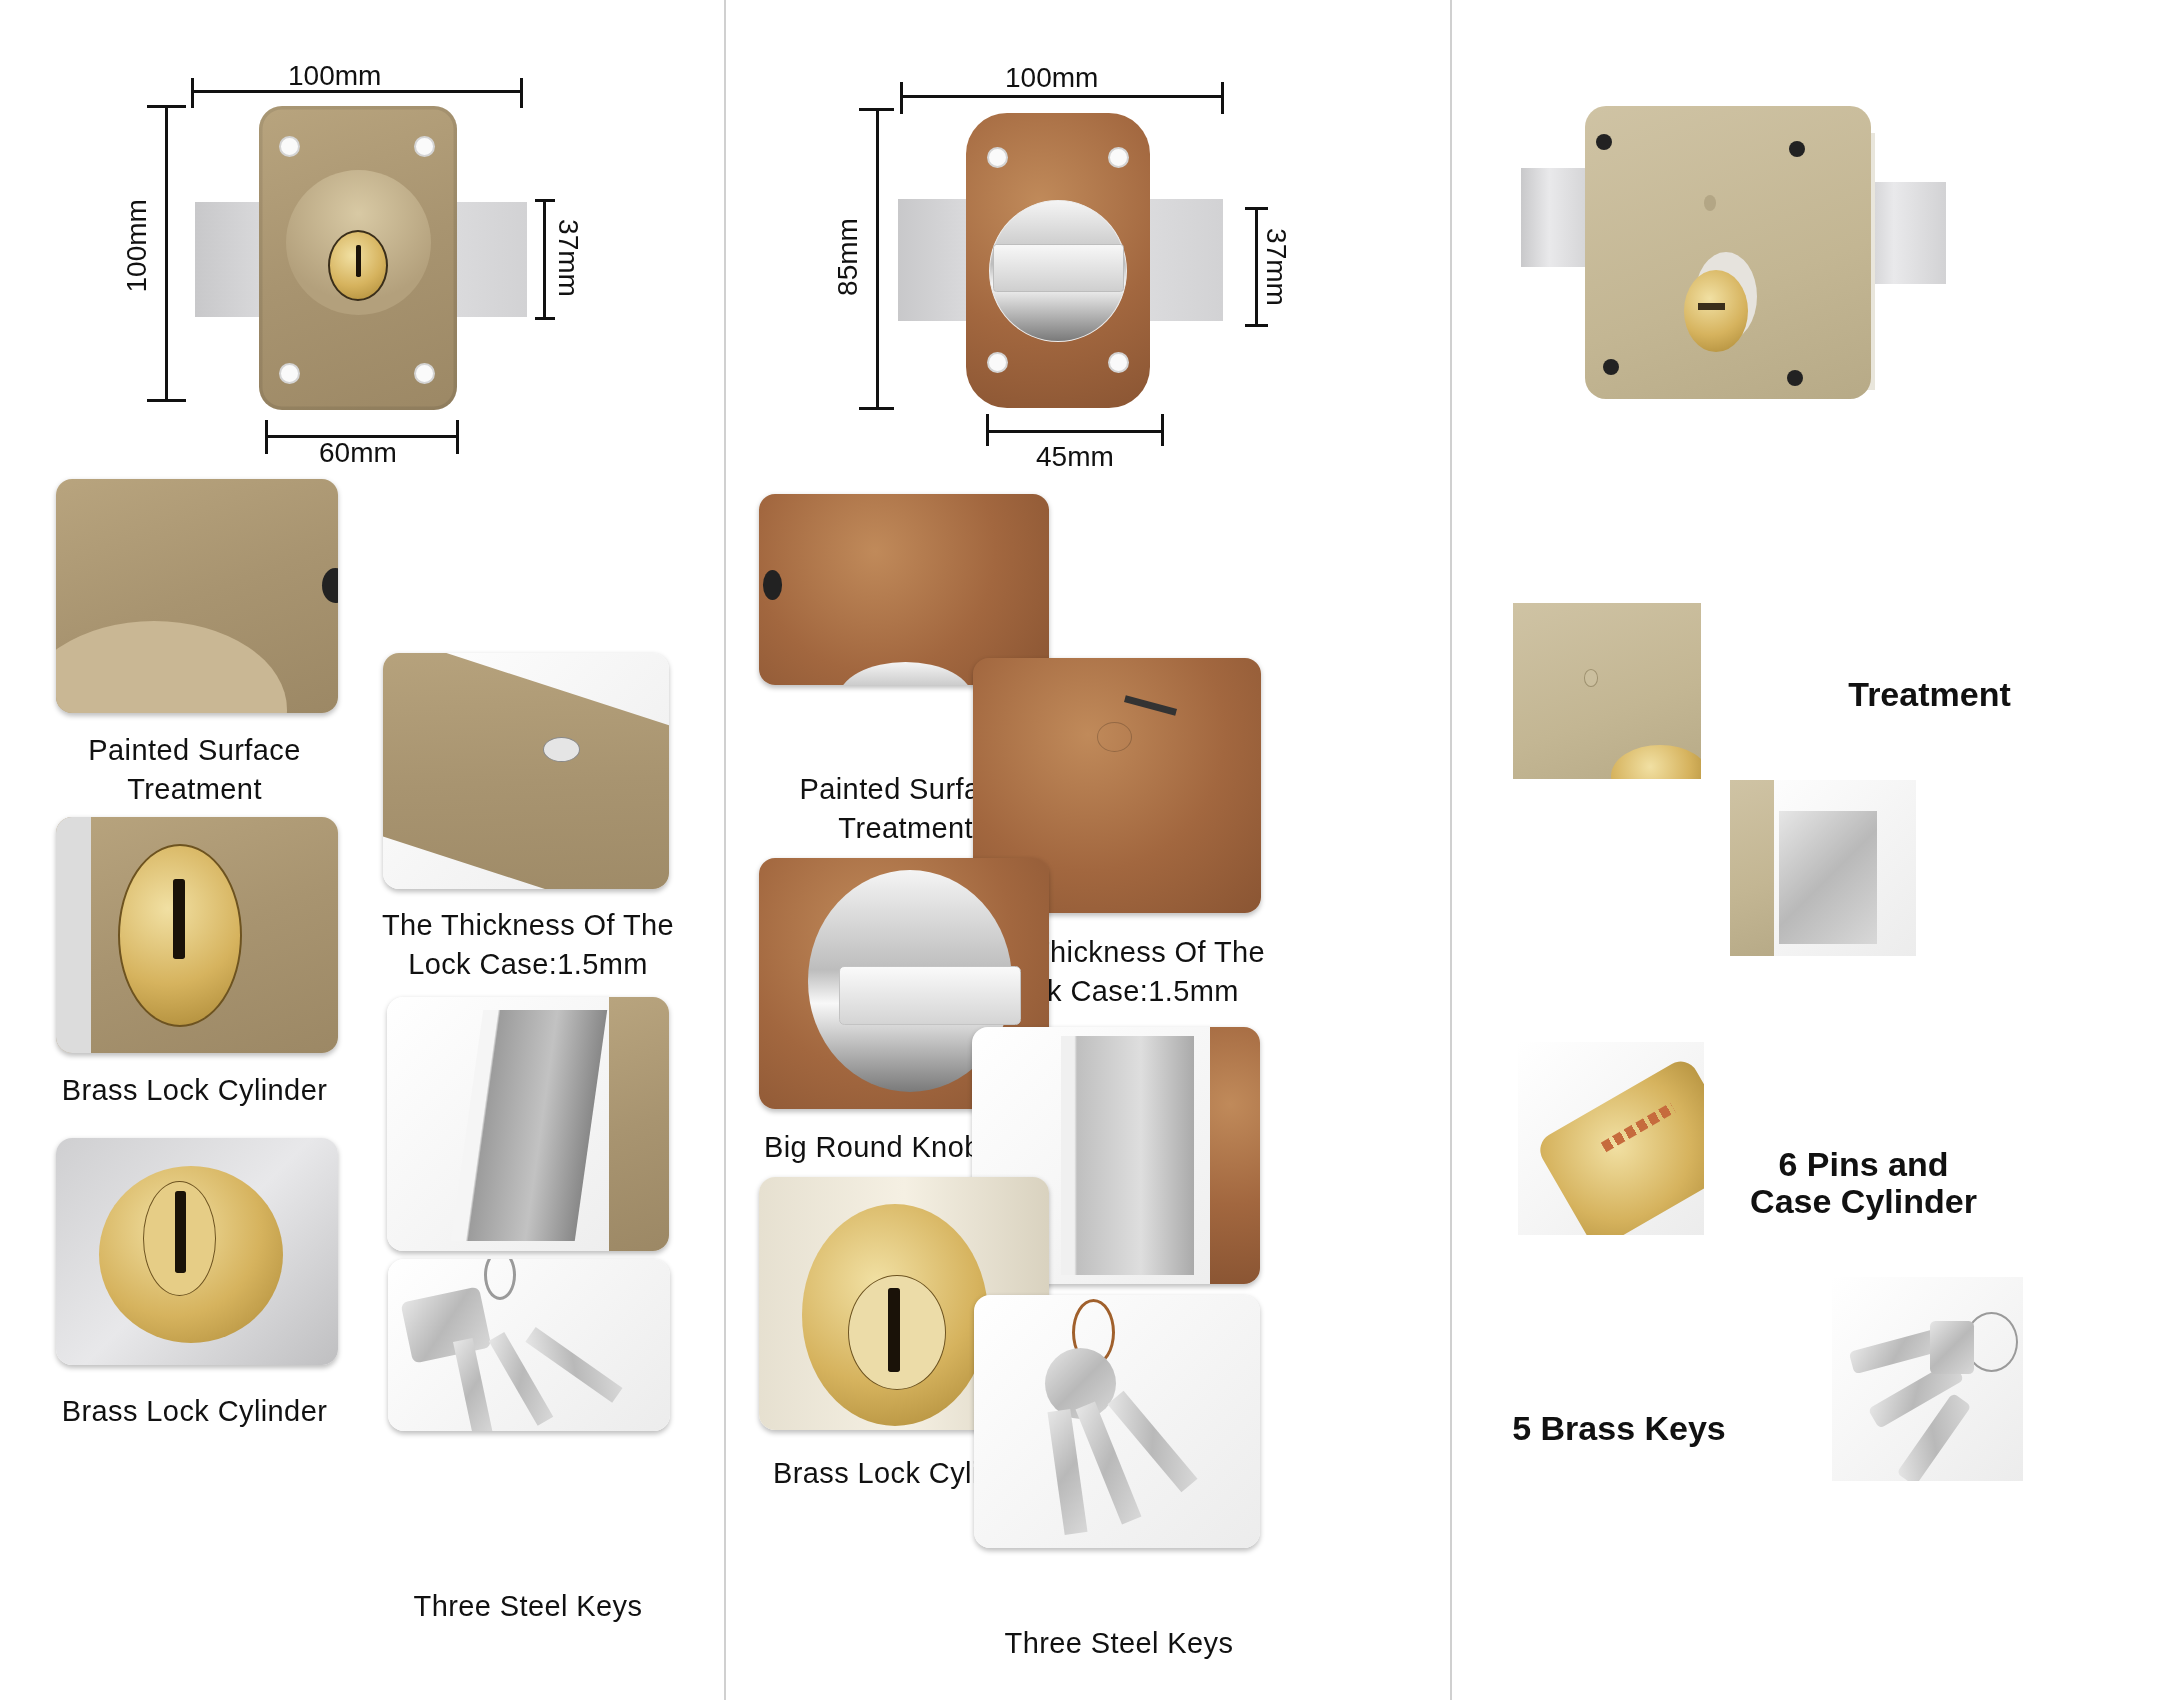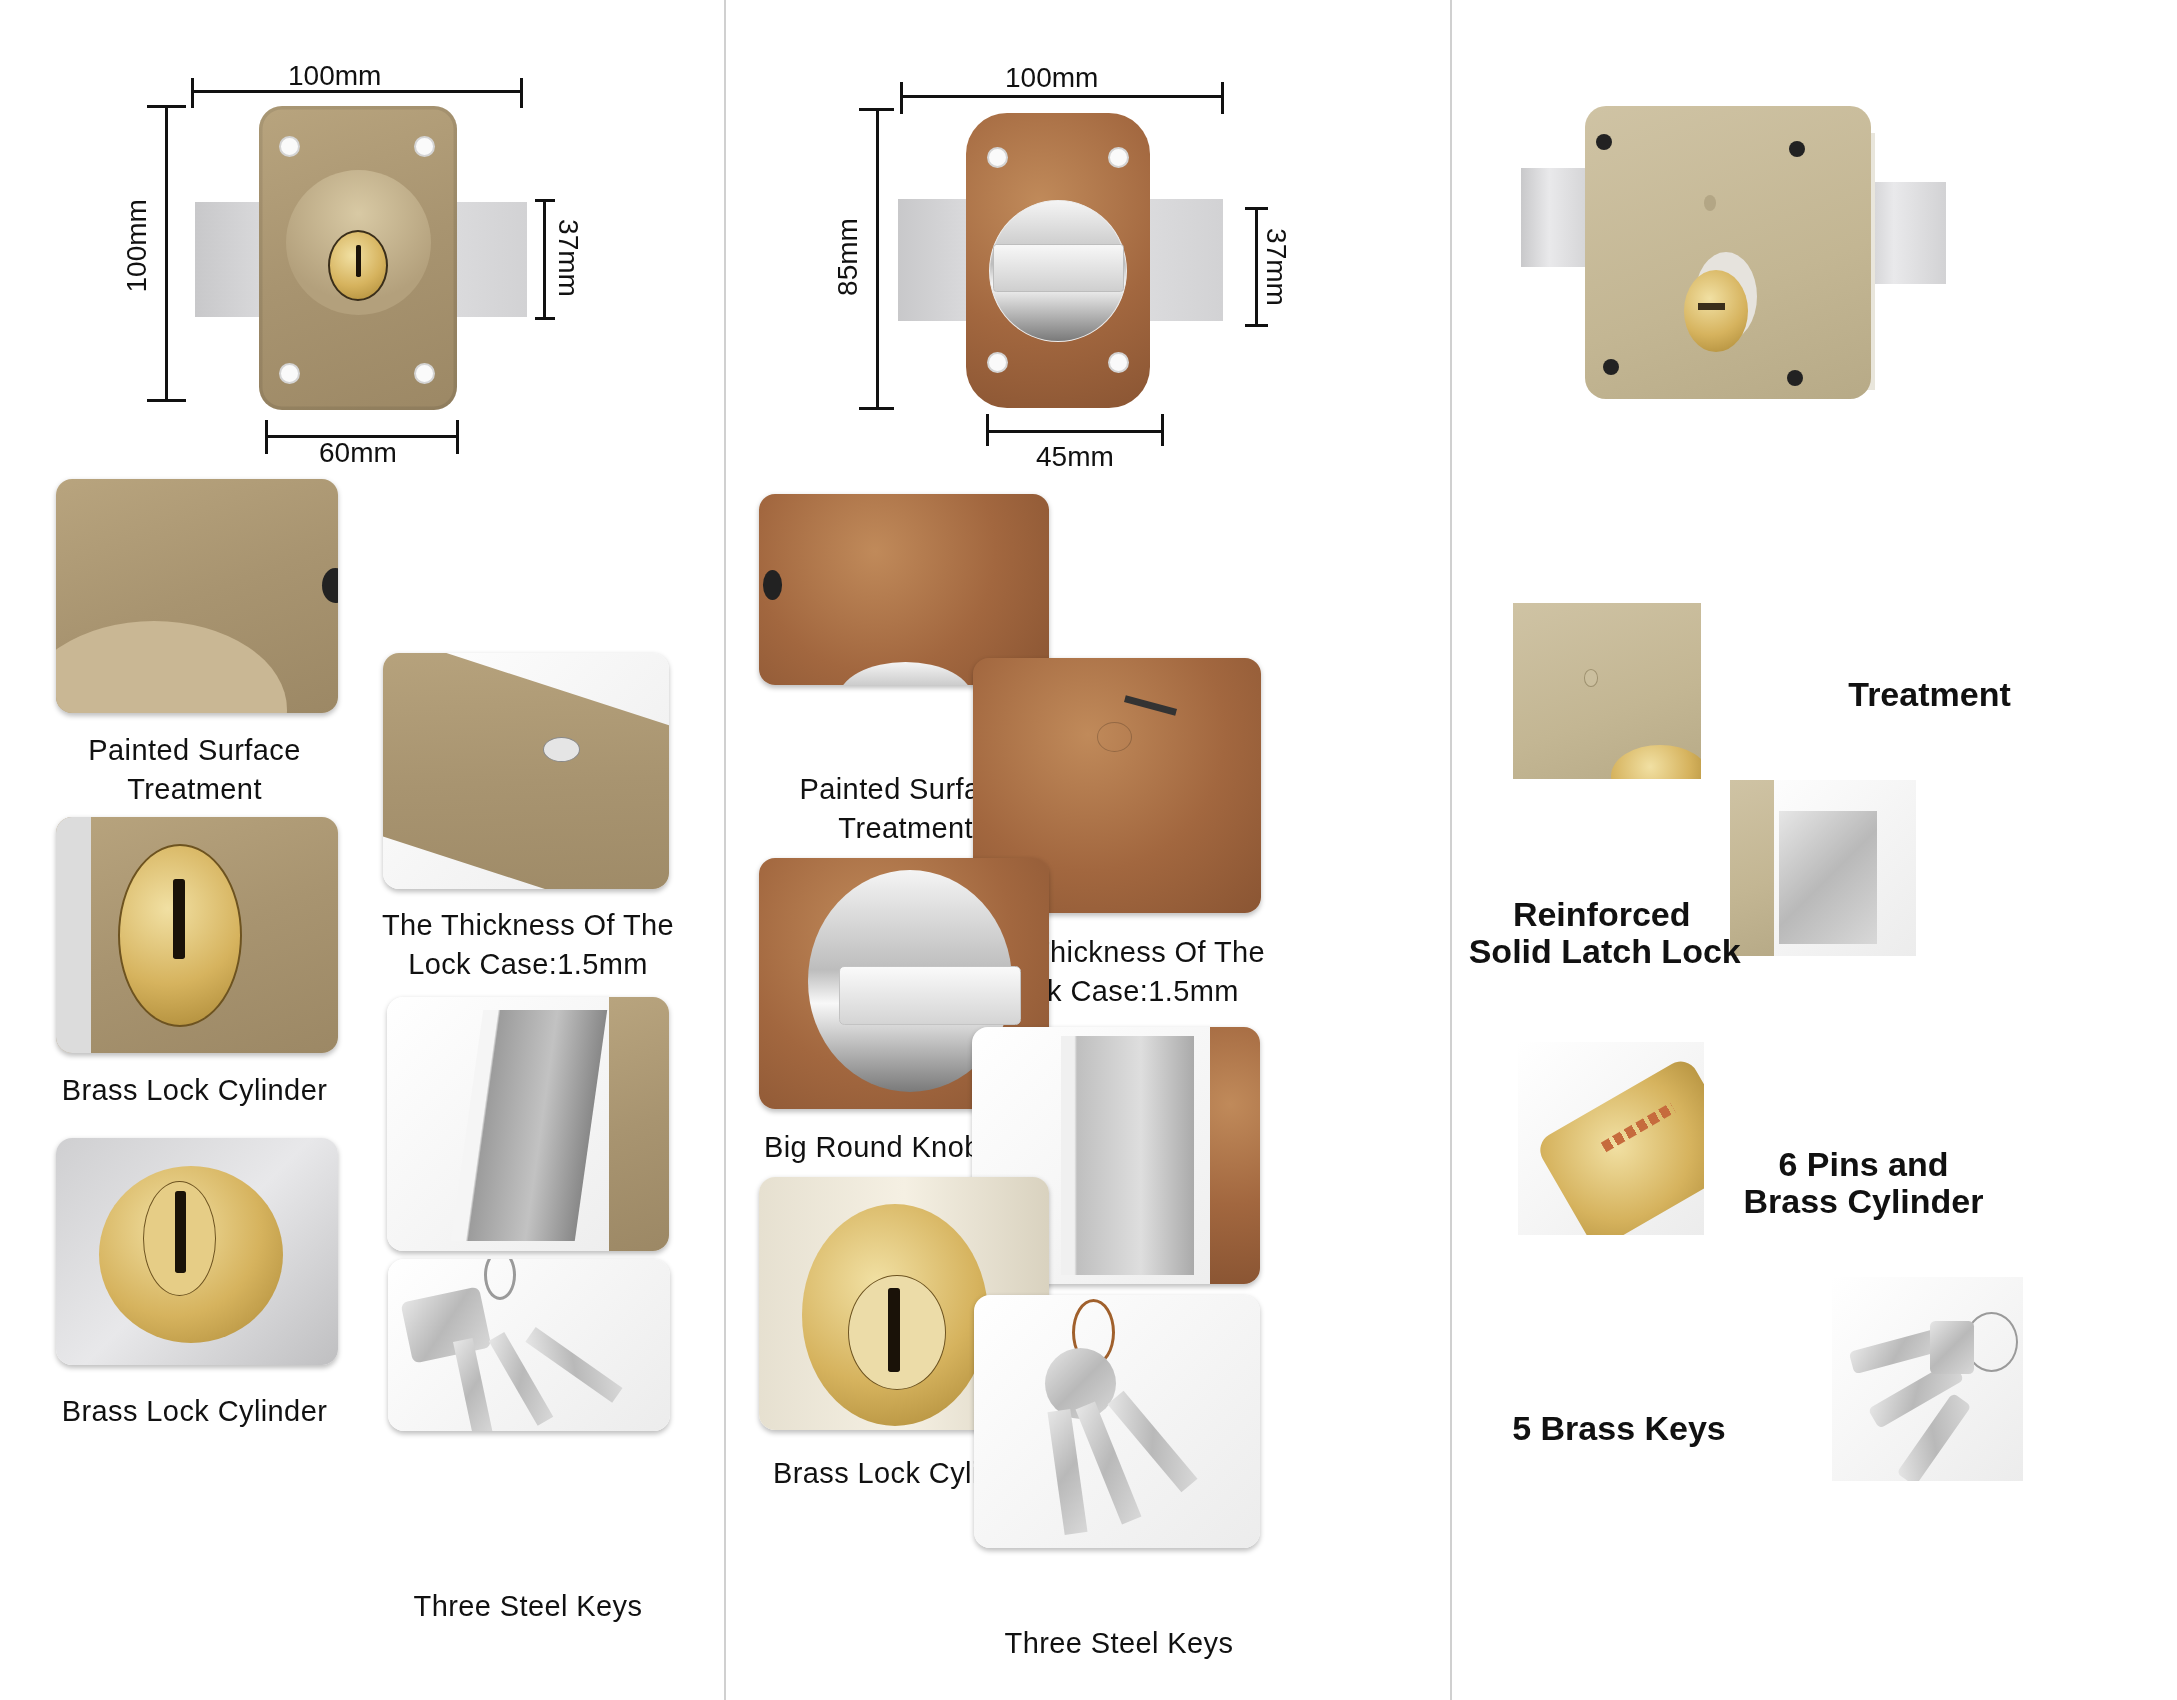--- a/index.html
+++ b/index.html
@@ -255,32 +255,28 @@
     <div class="abs tex-brass" style="left:98px;top:142px;width:98px;height:62px;border-radius:50%;"></div>
   </div>
   <div class="caption-bold" style="left:248px;top:676px;width:461px;">
     <div>Treatment</div>
   </div>
 
   <div class="thumb-sq tex-white" style="left:279px;top:780px;width:186px;height:176px;">
     <div class="abs tex-beige" style="left:0;top:0;width:44px;height:176px;"></div>
     <div class="abs tex-steel" style="left:49px;top:31px;width:98px;height:133px;"></div>
   </div>
-  <div class="caption-bold" style="left:17.7px;top:896px;width:266px;">
-    <div>Reinforced</div>
-    <div>Solid Latch Lock</div>
-  </div>
 
   <div class="thumb-sq tex-white" style="left:67px;top:1042px;width:186px;height:193px;">
     <div class="abs tex-brass" style="left:35px;top:49px;width:177px;height:124px;border-radius:17.7px;transform:rotate(-30deg);"></div>
     <div class="abs" style="left:80px;top:80px;width:80px;height:10.6px;background:repeating-linear-gradient(90deg,#c66b3d 0 8.9px,transparent 8.9px 13.3px);transform:rotate(-30deg);"></div>
   </div>
   <div class="caption-bold" style="left:266px;top:1146px;width:293px;text-align:center;">
     <div>6 Pins and</div>
-    <div>Brass Cylinder</div>
+    <div>Case Cylinder</div>
   </div>
 
   <div class="thumb-sq tex-white" style="left:381px;top:1277px;width:191px;height:204px;">
     <div class="abs" style="left:133px;top:35px;width:53px;height:60px;border-radius:50%;border:2.7px solid #9a9a9a;"></div>
     <div class="abs tex-steel" style="left:17.7px;top:62px;width:98px;height:23px;border-radius:5.3px;transform:rotate(-15deg);"></div>
     <div class="abs tex-steel" style="left:35px;top:106px;width:98px;height:23px;border-radius:5.3px;transform:rotate(-30deg);"></div>
     <div class="abs tex-steel" style="left:53px;top:151px;width:98px;height:23px;border-radius:5.3px;transform:rotate(-55deg);"></div>
     <div class="abs tex-steel" style="left:98px;top:44px;width:44px;height:53px;border-radius:5.3px;"></div>
   </div>
   <div class="caption-bold" style="left:35px;top:1410px;width:266px;">

